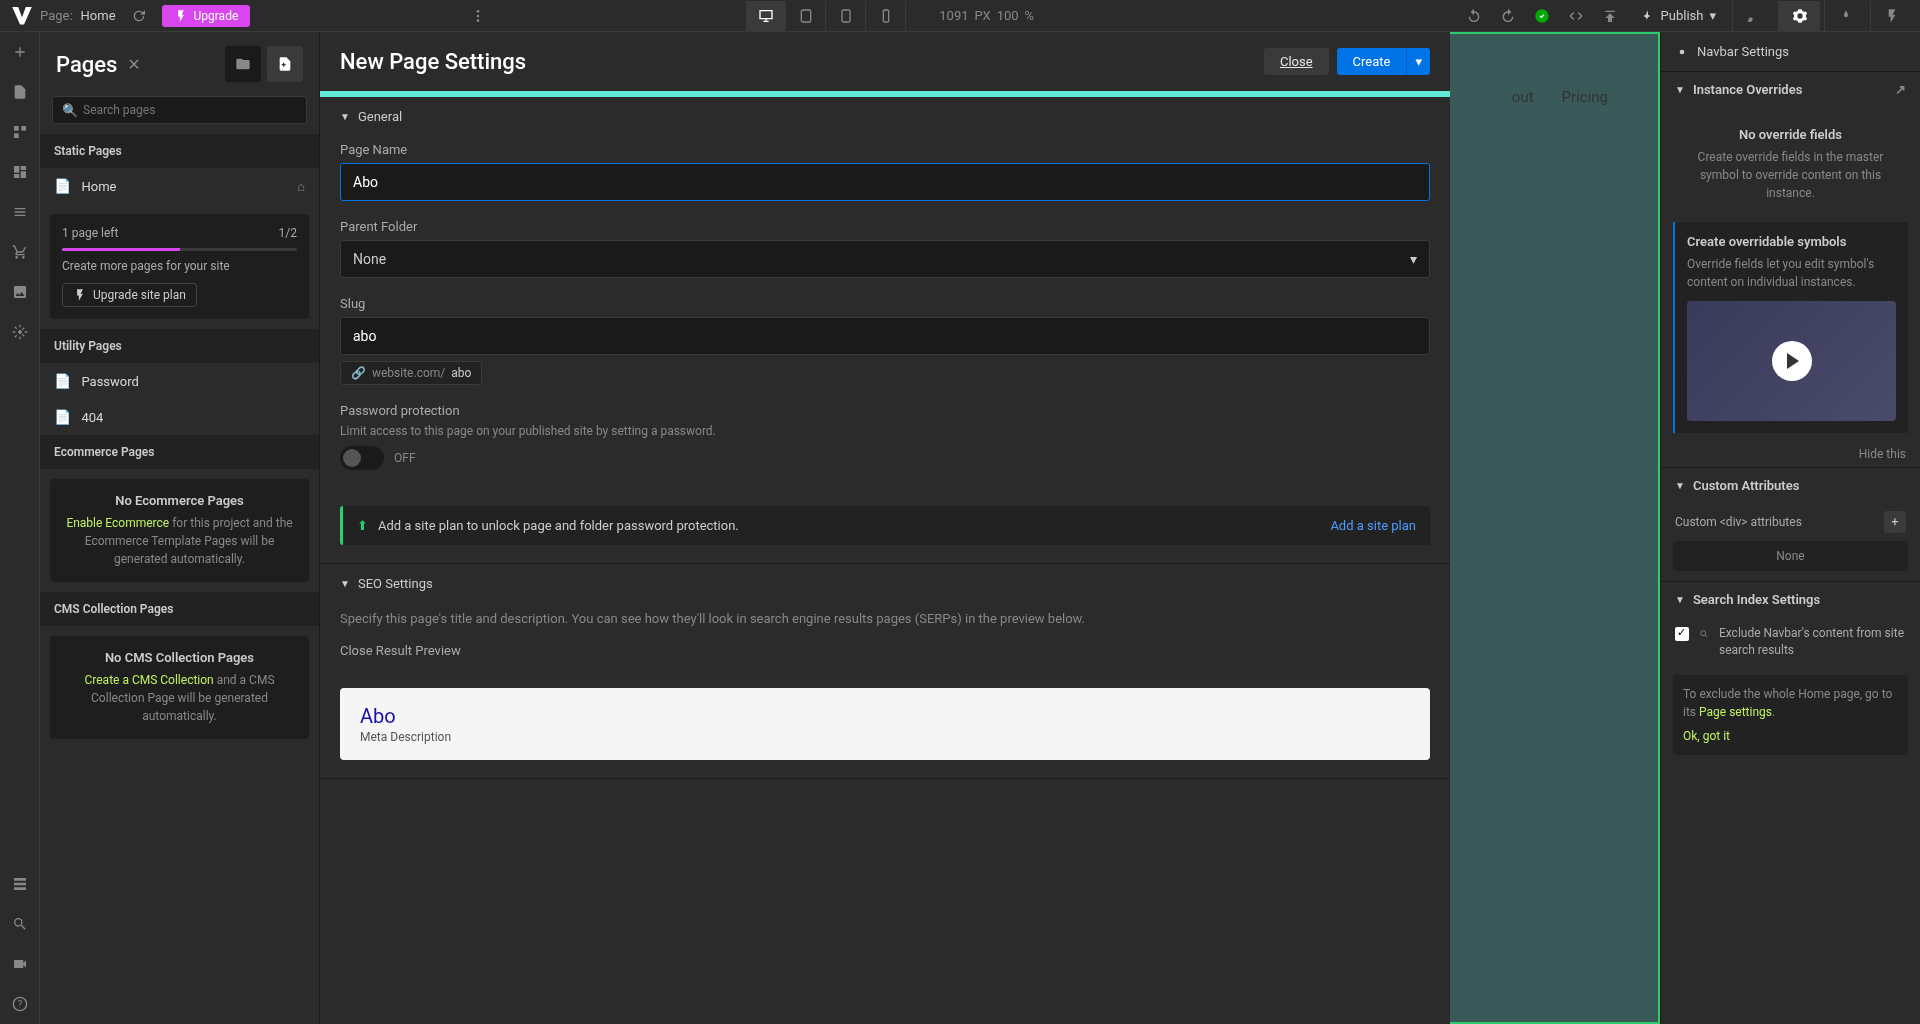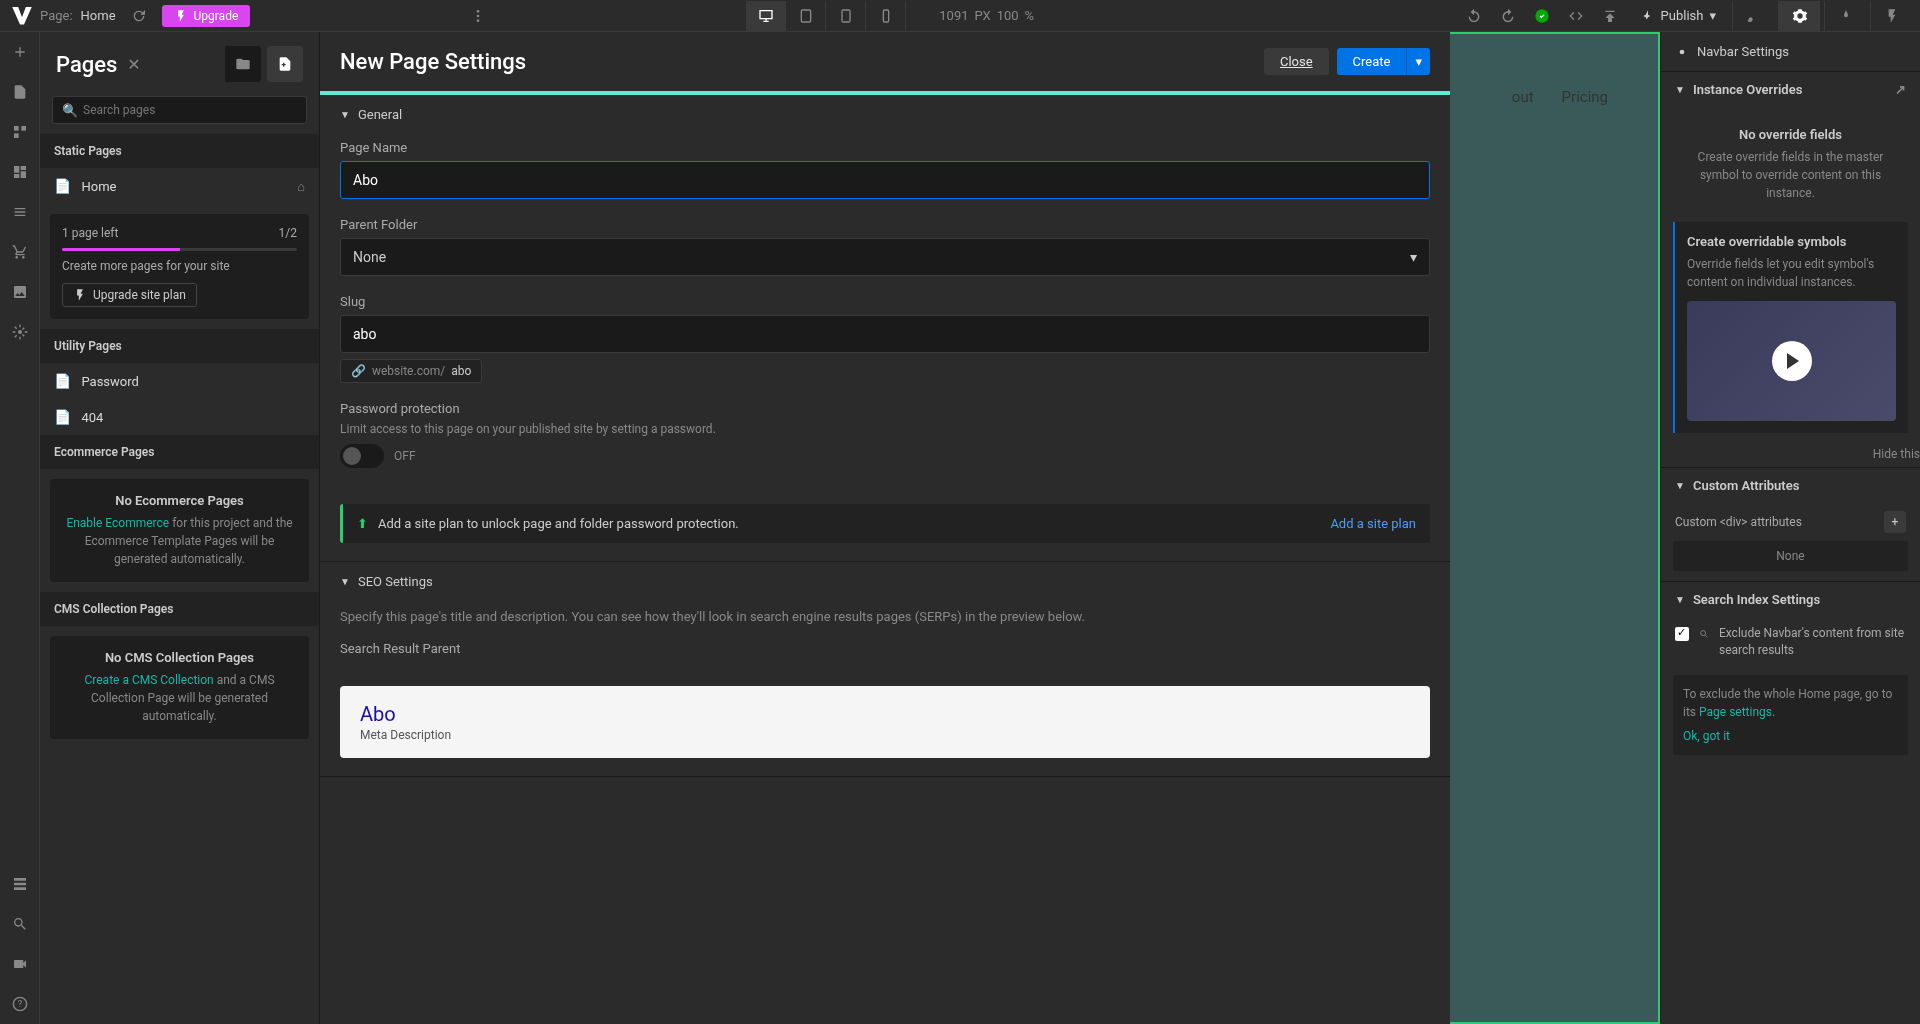--- a/index.html
+++ b/index.html
@@ -51,25 +51,25 @@
 .quota-box { margin: 10px; padding: 12px; background: #1e1e1e; border-radius: 4px; }
 .quota-row { display: flex; justify-content: space-between; color: #aaa; font-size: 12px; }
 .quota-bar { height: 3px; background: #3a3a3a; border-radius: 2px; margin: 8px 0; overflow: hidden; }
 .quota-fill { height: 100%; background: #d946ef; width: 50%; }
 .quota-text { color: #aaa; font-size: 12px; margin-bottom: 10px; }
 .upgrade-plan-btn { display: inline-flex; align-items: center; gap: 6px; padding: 4px 10px; border: 1px solid #444; border-radius: 3px; color: #ccc; font-size: 12px; cursor: pointer; }
 
 .empty-box { margin: 10px; padding: 14px; background: #1e1e1e; border-radius: 4px; text-align: center; }
 .empty-title { color: #ccc; font-weight: 600; margin-bottom: 6px; }
 .empty-desc { color: #888; font-size: 12px; line-height: 1.5; }
-.link-blue { color: #14b8a6; cursor: pointer; }
+.link-blue { color: #bef264; cursor: pointer; }
 
 
 .center-panel { flex: 1; background: #2b2b2b; overflow-y: auto; position: relative; }
-.center-hdr { padding: 16px 20px; display: flex; align-items: center; border-bottom: 4px solid #5eead4; }
+.center-hdr { padding: 16px 20px; display: flex; align-items: center; border-bottom: 6px solid #5eead4; }
 .center-title { font-size: 22px; font-weight: 500; color: #fff; }
 .center-hdr-actions { margin-left: auto; display: flex; gap: 8px; }
 .btn-secondary { padding: 6px 16px; background: #3a3a3a; border-radius: 3px; color: #e5e5e5; cursor: pointer; font-size: 13px; text-decoration: underline; }
 .btn-primary { padding: 6px 16px; background: #0073e6; border-radius: 3px 0 0 3px; color: #fff; cursor: pointer; font-size: 13px; }
 .btn-primary-drop { padding: 6px 8px; background: #0073e6; border-radius: 0 3px 3px 0; color: #fff; cursor: pointer; border-left: 1px solid #0060c0; }
 
 .form-section { border-bottom: 1px solid #1a1a1a; }
 .section-toggle { padding: 12px 20px; display: flex; align-items: center; gap: 8px; cursor: pointer; color: #ccc; font-size: 13px; }
 .caret { font-size: 10px; }
 .form-body { padding: 6px 20px 18px; }
@@ -111,21 +111,21 @@
 .rp-section-hdr .link-ico { margin-left: auto; color: #888; cursor: pointer; }
 .rp-info-box { margin: 8px 12px; padding: 12px; text-align: center; }
 .rp-info-title { color: #ccc; font-weight: 600; margin-bottom: 6px; font-size: 13px; }
 .rp-info-desc { color: #888; font-size: 12px; line-height: 1.5; }
 .rp-callout { margin: 8px 12px; padding: 12px; border-left: 2px solid #0073e6; background: #222; }
 .rp-callout-title { color: #ccc; font-weight: 600; margin-bottom: 6px; font-size: 13px; }
 .rp-callout-desc { color: #888; font-size: 12px; line-height: 1.5; margin-bottom: 10px; }
 .rp-video { width: 100%; height: 120px; background: linear-gradient(135deg, #3a3a5a, #4a4a6a); border-radius: 4px; display: flex; align-items: center; justify-content: center; position: relative; }
 .play-btn { width: 40px; height: 40px; background: #fff; border-radius: 50%; display: flex; align-items: center; justify-content: center; }
 .play-tri { width: 0; height: 0; border-left: 12px solid #333; border-top: 8px solid transparent; border-bottom: 8px solid transparent; margin-left: 3px; }
-.hide-this { text-align: right; padding: 6px 0; color: #888; font-size: 12px; cursor: pointer; }
+.hide-this { text-align: right; padding: 6px 14px; color: #888; font-size: 12px; cursor: pointer; }
 .rp-row { padding: 8px 14px; display: flex; align-items: center; justify-content: space-between; color: #aaa; font-size: 12px; }
 .add-btn { width: 22px; height: 22px; background: #3a3a3a; border-radius: 3px; display: flex; align-items: center; justify-content: center; color: #ccc; cursor: pointer; }
 .none-row { padding: 8px 14px; text-align: center; color: #888; background: #222; margin: 0 12px 10px; border-radius: 3px; font-size: 12px; }
 .check-row { padding: 8px 14px; display: flex; gap: 10px; align-items: flex-start; }
 .checkbox { width: 14px; height: 14px; background: #fff; border-radius: 2px; flex-shrink: 0; margin-top: 2px; position: relative; }
 .checkbox::after { content: '✓'; position: absolute; color: #000; font-size: 11px; left: 2px; top: -1px; }
 .check-text { color: #aaa; font-size: 12px; line-height: 1.4; }
 .help-box { margin: 8px 12px; padding: 10px; background: #222; border-radius: 3px; color: #888; font-size: 12px; line-height: 1.5; }
 .help-box .link-blue { font-size: 12px; }
 
@@ -436,21 +436,21 @@
       </div>
     </div>
 
     <div class="form-section">
       <div class="section-toggle">
         <span class="caret">▼</span>
         <span>SEO Settings</span>
       </div>
       <div class="seo-desc">Specify this page's title and description. You can see how they'll look in search engine results pages (SERPs) in the preview below.</div>
       <div class="form-body" style="padding-top:0">
-        <label class="form-label">Search Result Parent</label>
+        <label class="form-label">Close Result Preview</label>
       </div>
       <div class="serp-box">
         <div class="serp-title">Abo</div>
         <div class="serp-meta">Meta Description</div>
       </div>
     </div>
   </div>
 
   <div class="canvas-sliver">
     <div class="canvas-nav">

